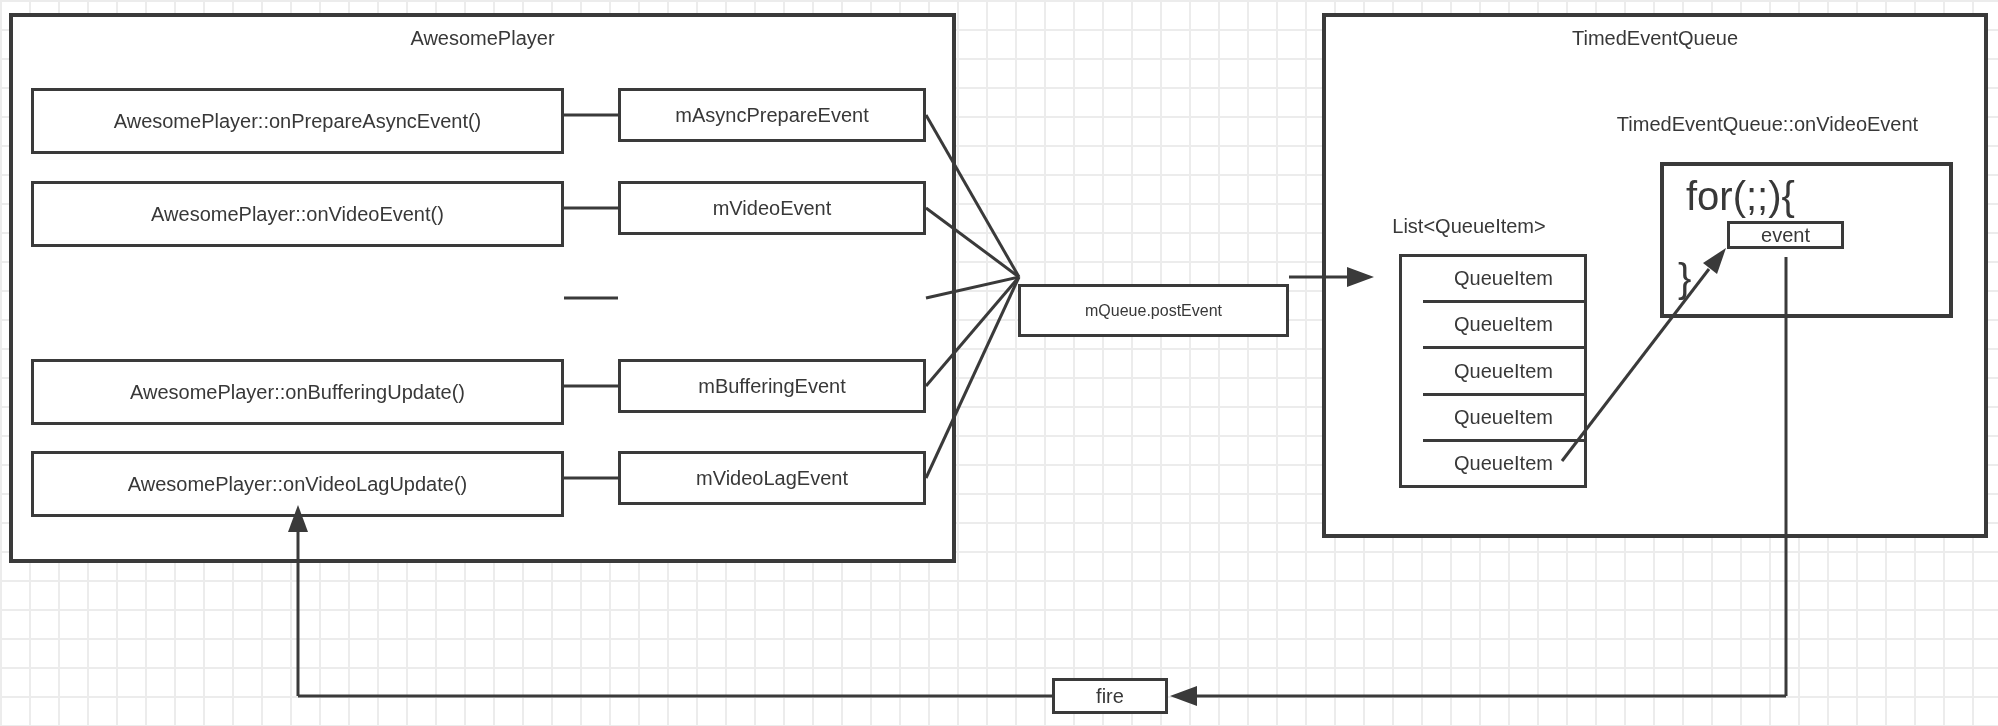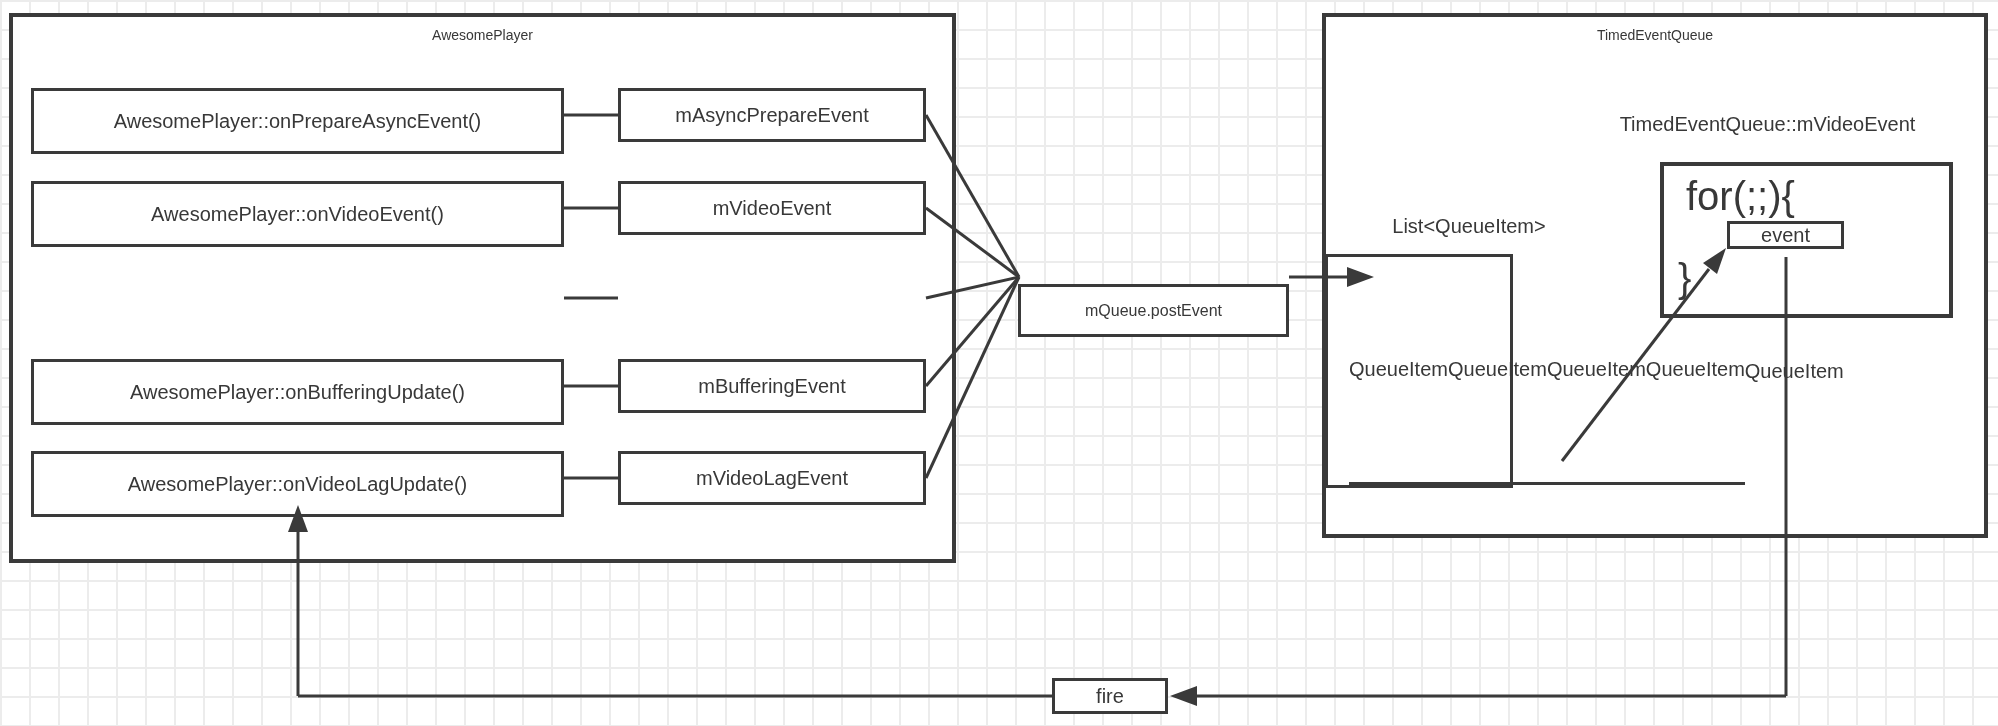--- a/index.html
+++ b/index.html
@@ -28,21 +28,21 @@
     background: #ffffff;
     display: flex;
     align-items: center;
     justify-content: center;
     font-size: 20px;
     white-space: nowrap;
   }
   .box-title {
     position: absolute;
     text-align: center;
-    font-size: 14px;
+    font-size: 20px;
     white-space: nowrap;
   }
   .plain-label {
     position: absolute;
     text-align: center;
     font-size: 20px;
     white-space: nowrap;
   }
   .code-text {
     position: absolute;
@@ -54,25 +54,25 @@
   
   .member  { left: 618px; width: 308px; height: 54px; }
   .row-0 { top: 88px; }
   .row-1 { top: 181px; }
   .row-2 { top: 271px; }
   .row-3 { top: 359px; }
   .row-4 { top: 451px; }
 
   #queue-stack {
     position: absolute;
-    left: 1325px; top: 254px; width: 188px; height: 234px;
+    left: 1399px; top: 254px; width: 188px; height: 234px;
     border: 3px solid #3a3a3a;
     background: #ffffff;
     display: flex;
-    flex-direction: row;
+    flex-direction: column;
     padding-left: 21px;
   }
   .qrow {
     flex: 1;
     display: flex;
     align-items: center;
     justify-content: center;
     font-size: 20px;
     border-bottom: 3px solid #3a3a3a;
   }
@@ -102,21 +102,21 @@
   <div class="node handler row-3">AwesomePlayer::onBufferingUpdate()</div>
   <div class="node handler row-4">AwesomePlayer::onVideoLagUpdate()</div>
 
   <div class="node member row-0">mAsyncPrepareEvent</div>
   <div class="node member row-1">mVideoEvent</div>
   <div class="node member row-3">mBufferingEvent</div>
   <div class="node member row-4">mVideoLagEvent</div>
 
   <div class="node" style="left:1018px; top:251px; width:271px; height:53px; font-size:16px;margin-top:33px;">mQueue.postEvent</div>
 
-  <div class="plain-label" style="left:1580px; top:113px; width:375px;">TimedEventQueue::mVideoEvent</div>
+  <div class="plain-label" style="left:1580px; top:113px; width:375px;">TimedEventQueue::onVideoEvent</div>
   <div class="outer-box" style="left:1660px; top:162px; width:293px; height:156px;"></div>
   <div class="code-text" style="left:1686px; top:174px;">for(;;){</div>
   <div class="code-text" style="left:1678px; top:256px;">}</div>
   <div class="node" style="left:1727px; top:221px; width:117px; height:28px;">event</div>
 
   <div class="plain-label" style="left:1368px; top:215px; width:202px;">List&lt;QueueItem&gt;</div>
   <div id="queue-stack">
     <div class="qrow">QueueItem</div>
     <div class="qrow">QueueItem</div>
     <div class="qrow">QueueItem</div>

